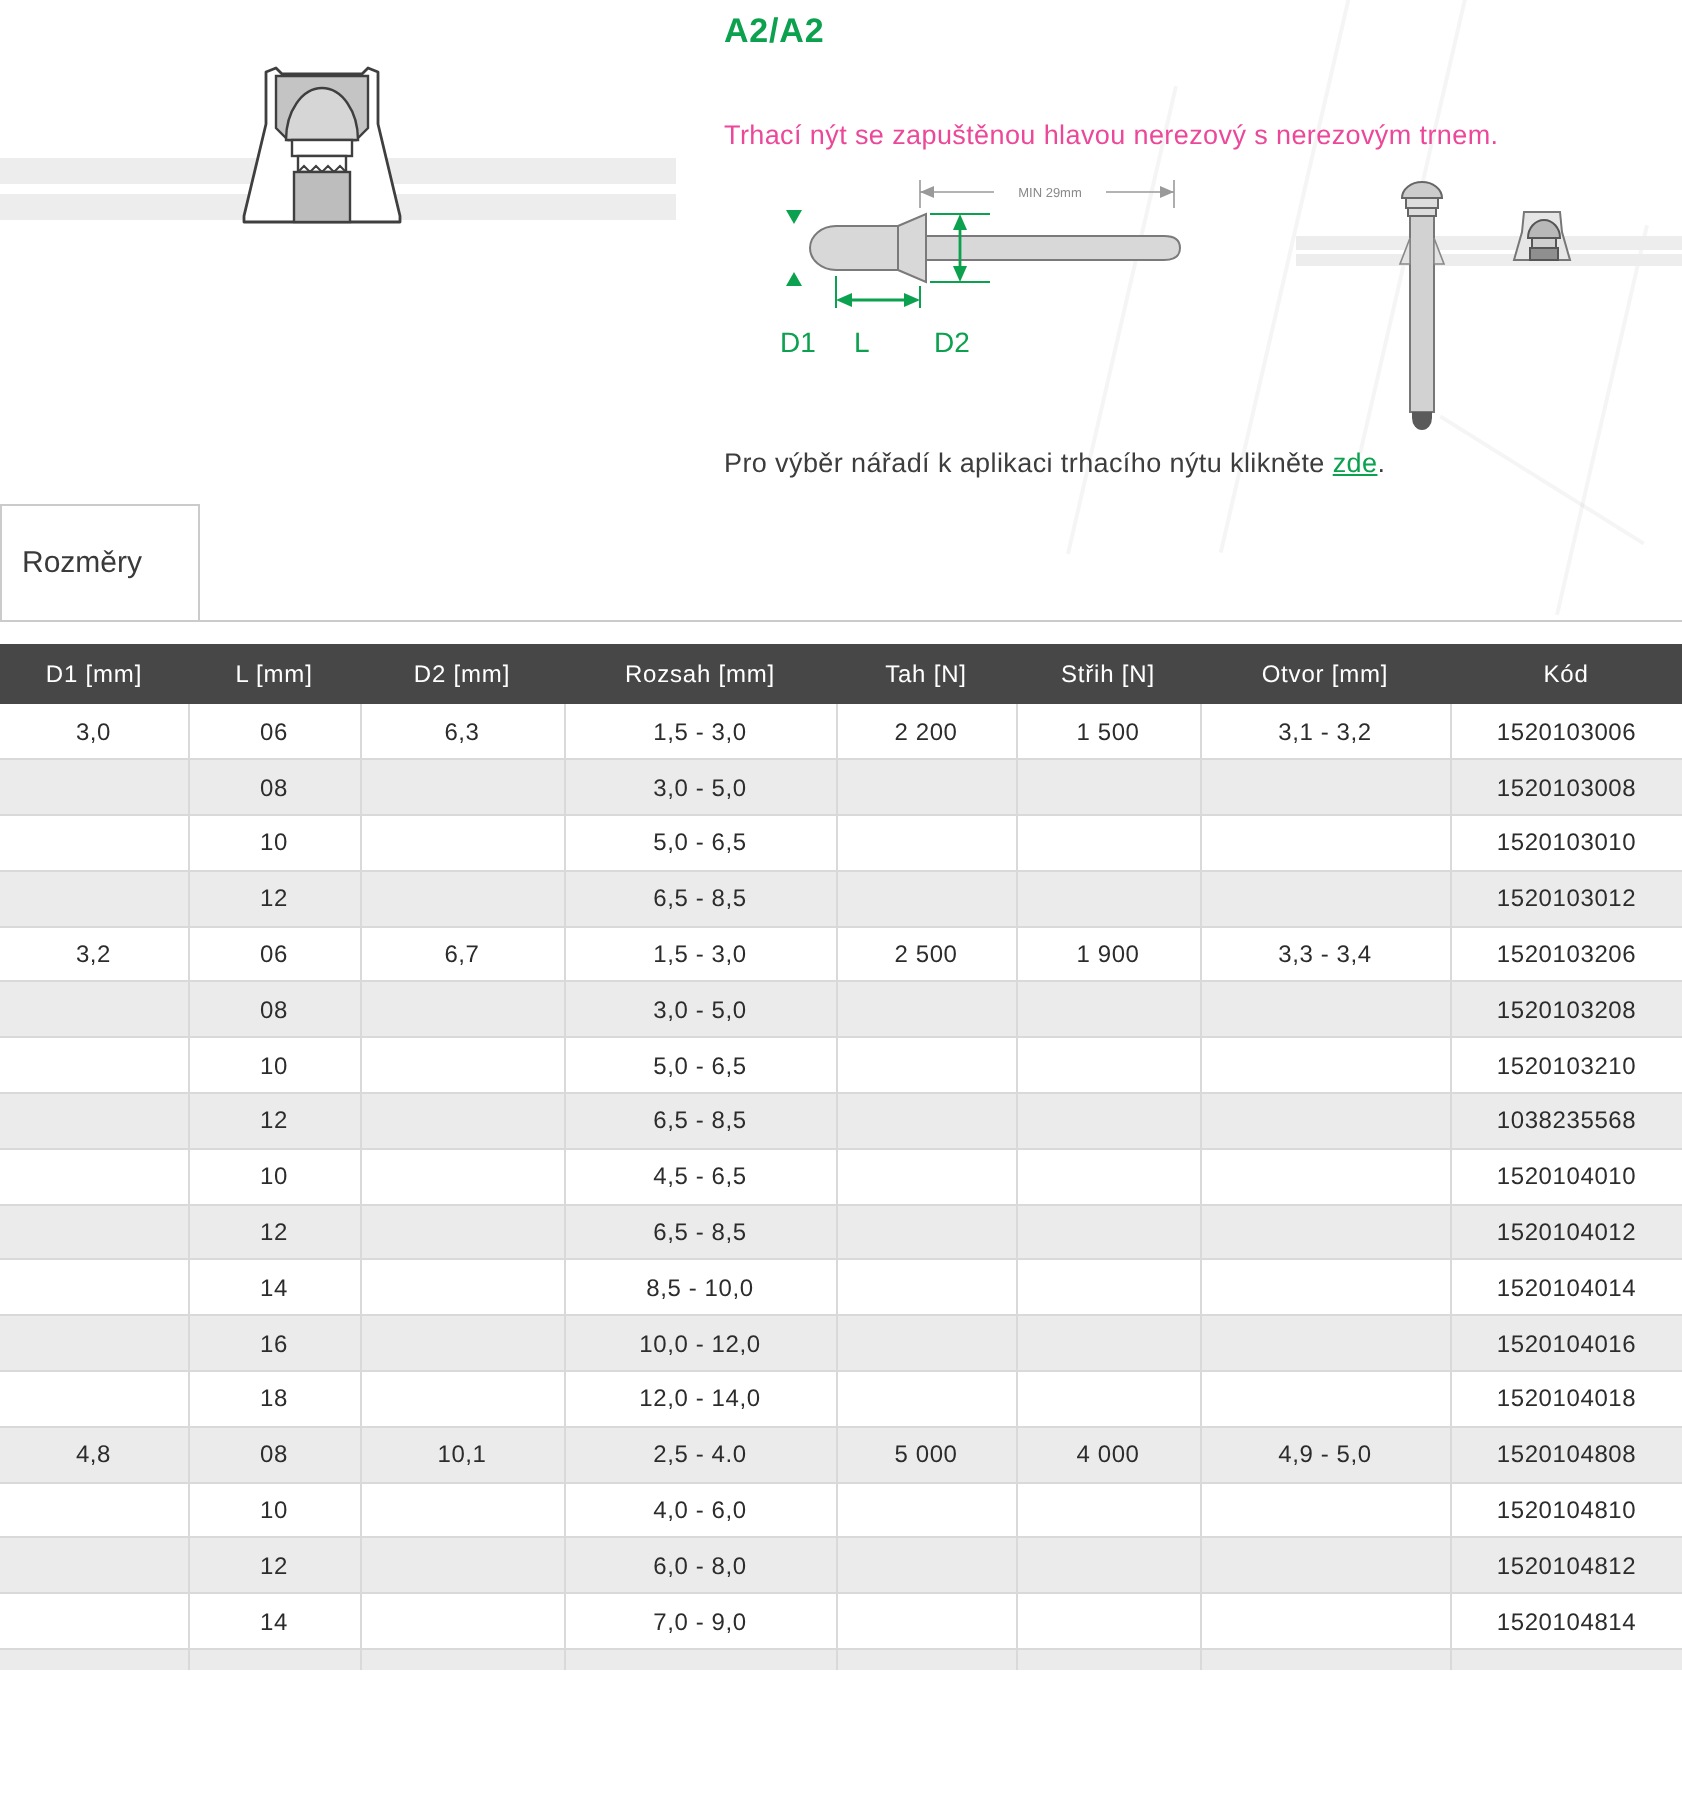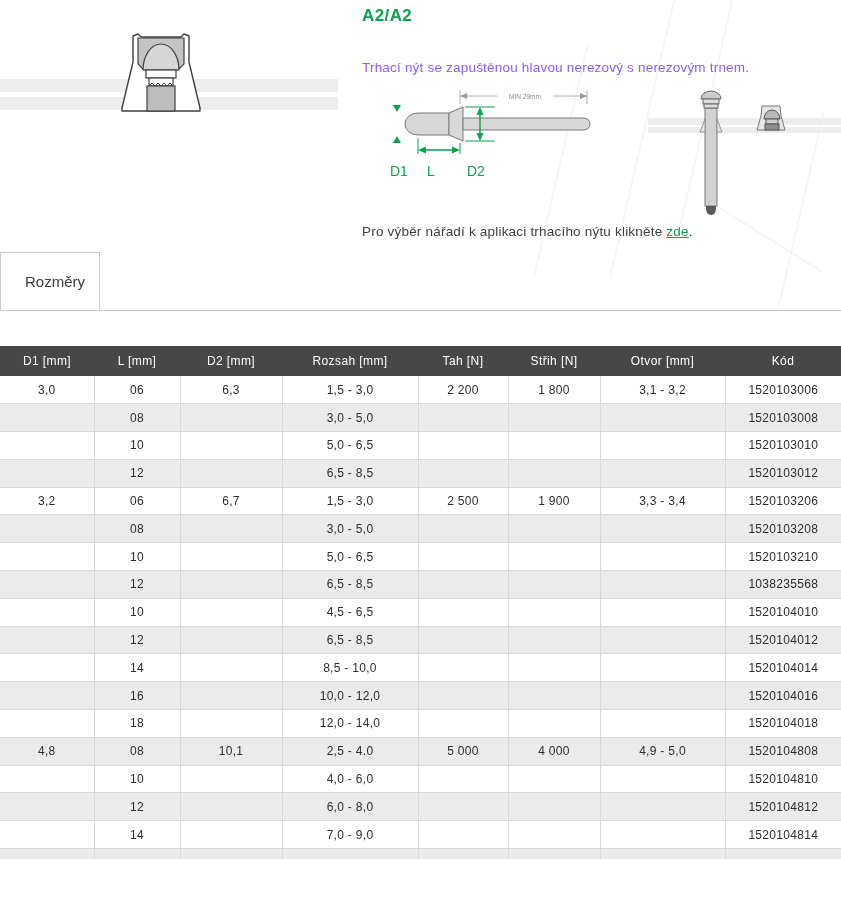--- a/index.html
+++ b/index.html
@@ -15,32 +15,32 @@
   .page{position:relative;width:841px;height:901px;background:#fff;overflow:hidden;}
 
   
   .hero{position:absolute;left:0;top:0;width:841px;height:310px;overflow:hidden;padding-left:25px;}
   .streak{position:absolute;width:2px;background:rgba(110,110,110,0.07);transform:rotate(13deg);}
   .plate-band{position:absolute;background:#ededed;}
   .hero-img{position:absolute;}
 
   .product-title{position:absolute;left:362px;top:6px;font-size:17px;font-weight:700;
     color:var(--green);letter-spacing:.4px;}
-  .product-desc{position:absolute;left:362px;top:60px;font-size:13.5px;color:#8b5cf6;letter-spacing:.2px;}
+  .product-desc{position:absolute;left:362px;top:60px;font-size:13.5px;color:#ec4899;letter-spacing:.2px;}
   .cta-line{position:absolute;left:362px;top:224px;font-size:13.5px;color:#3d3d3d;letter-spacing:.2px;}
   .cta-line a{color:var(--green);font-weight:400;text-decoration:underline;cursor:pointer;}
 
   
   .tab{position:absolute;left:0;top:252px;width:100px;height:58px;border:1px solid #cbcbcb;
-    border-bottom:none;background:#fff;display:flex;align-items:center;padding-left:24px;
+    border-bottom:none;background:#fff;display:flex;align-items:center;padding-left:10px;
     font-size:15px;color:#3a3a3a;cursor:pointer;}
   .tab-rule{position:absolute;left:0;top:310px;width:841px;height:1px;background:#cbcbcb;}
 
   
-  .spec-table-wrap{position:absolute;left:0;top:322px;width:841px;margin-top:24px;}
+  .spec-table-wrap{position:absolute;left:0;top:322px;width:841px;}
   table{border-collapse:collapse;width:841px;table-layout:fixed;}
   thead th{background:var(--header-bg);color:#fff;font-weight:400;font-size:12px;
     height:30px;letter-spacing:.4px;}
   tbody td{height:27.8px;font-size:12px;color:var(--ink);text-align:center;
     border-right:1px solid var(--line);border-bottom:1px solid var(--line);
     letter-spacing:.3px;}
   tbody td:last-child{border-right:none;}
   tbody tr:nth-child(even){background:var(--row-alt);}
   tbody tr.sliver td{height:10px;border-bottom:none;}
 </style>
@@ -159,21 +159,21 @@
           <th>Kód</th>
         </tr>
       </thead>
       <tbody>
           <tr>
             <td>3,0</td>
             <td>06</td>
             <td>6,3</td>
             <td>1,5 - 3,0</td>
             <td>2 200</td>
-            <td>1 800</td>
+            <td>1 500</td>
             <td>3,1 - 3,2</td>
             <td>1520103006</td>
           </tr>
           <tr>
             <td></td>
             <td>08</td>
             <td></td>
             <td>3,0 - 5,0</td>
             <td></td>
             <td></td>

